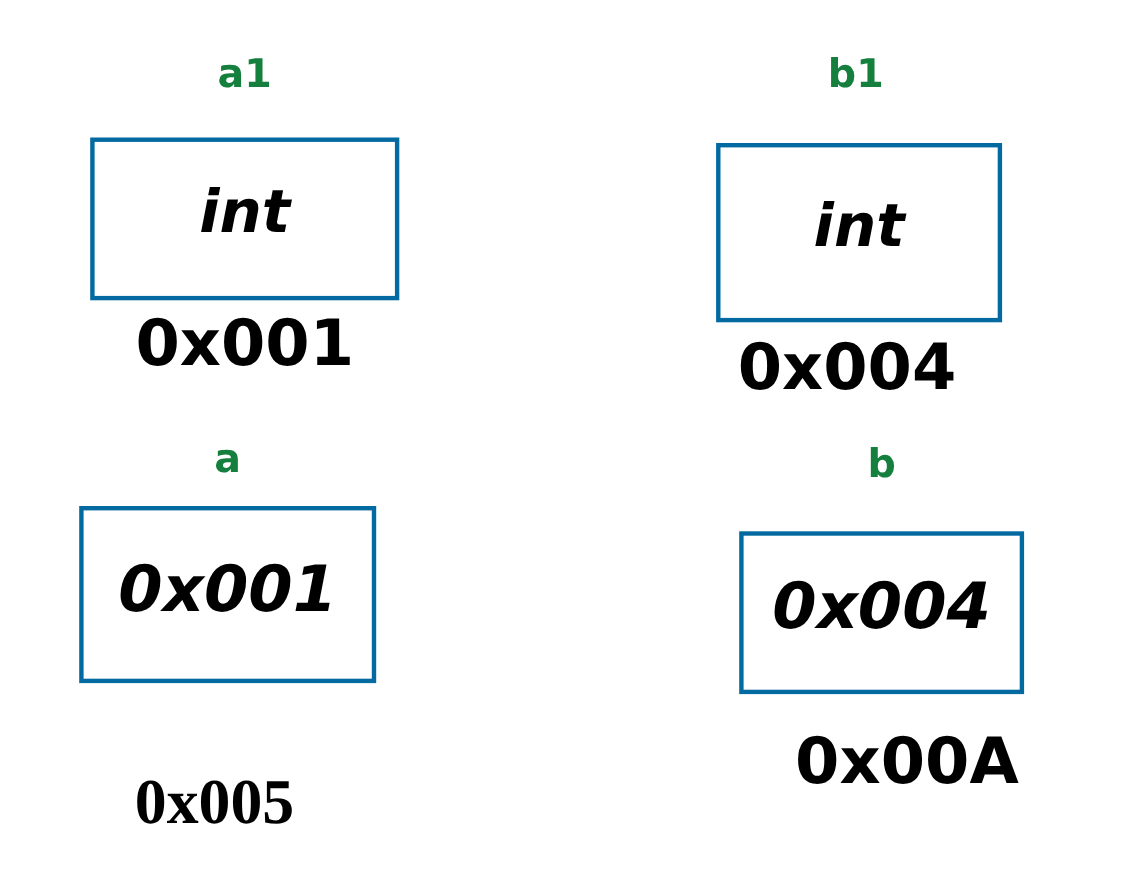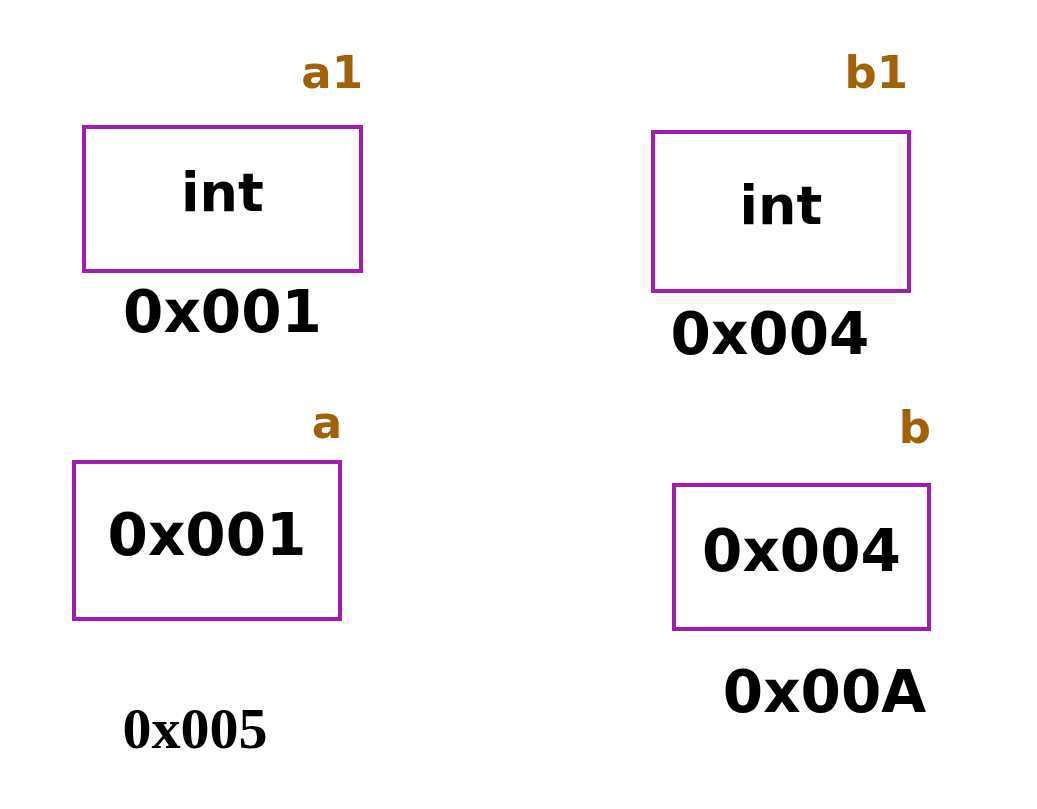--- a/index.html
+++ b/index.html
@@ -16,34 +16,35 @@
     font-family: "DejaVu Sans", "Liberation Sans", sans-serif;
     font-weight: bold;
     color: #000000;
     overflow: hidden;
   }
   .cell {
     position: absolute;
   }
   .var-name {
     position: absolute;
-    text-align: right;
-    font-size: 45px;
+    text-align: center;
+    font-size: 36px;
     line-height: 1;
-    color: #a16207;
+    color: #15803d;
     white-space: nowrap;
   }
   .var-box {
     position: absolute;
     box-sizing: border-box;
-    border: 4px solid #a21caf;
+    border: 4px solid #0369a1;
     background: #ffffff;
     display: flex;
     align-items: center;
     justify-content: center;
+    font-style: italic;
   }
   .var-box-inner {
     display: block;
     text-align: center;
     font-size: 54px;
     line-height: 1;
     white-space: nowrap;
     position: relative;
     top: -6px;
   }

